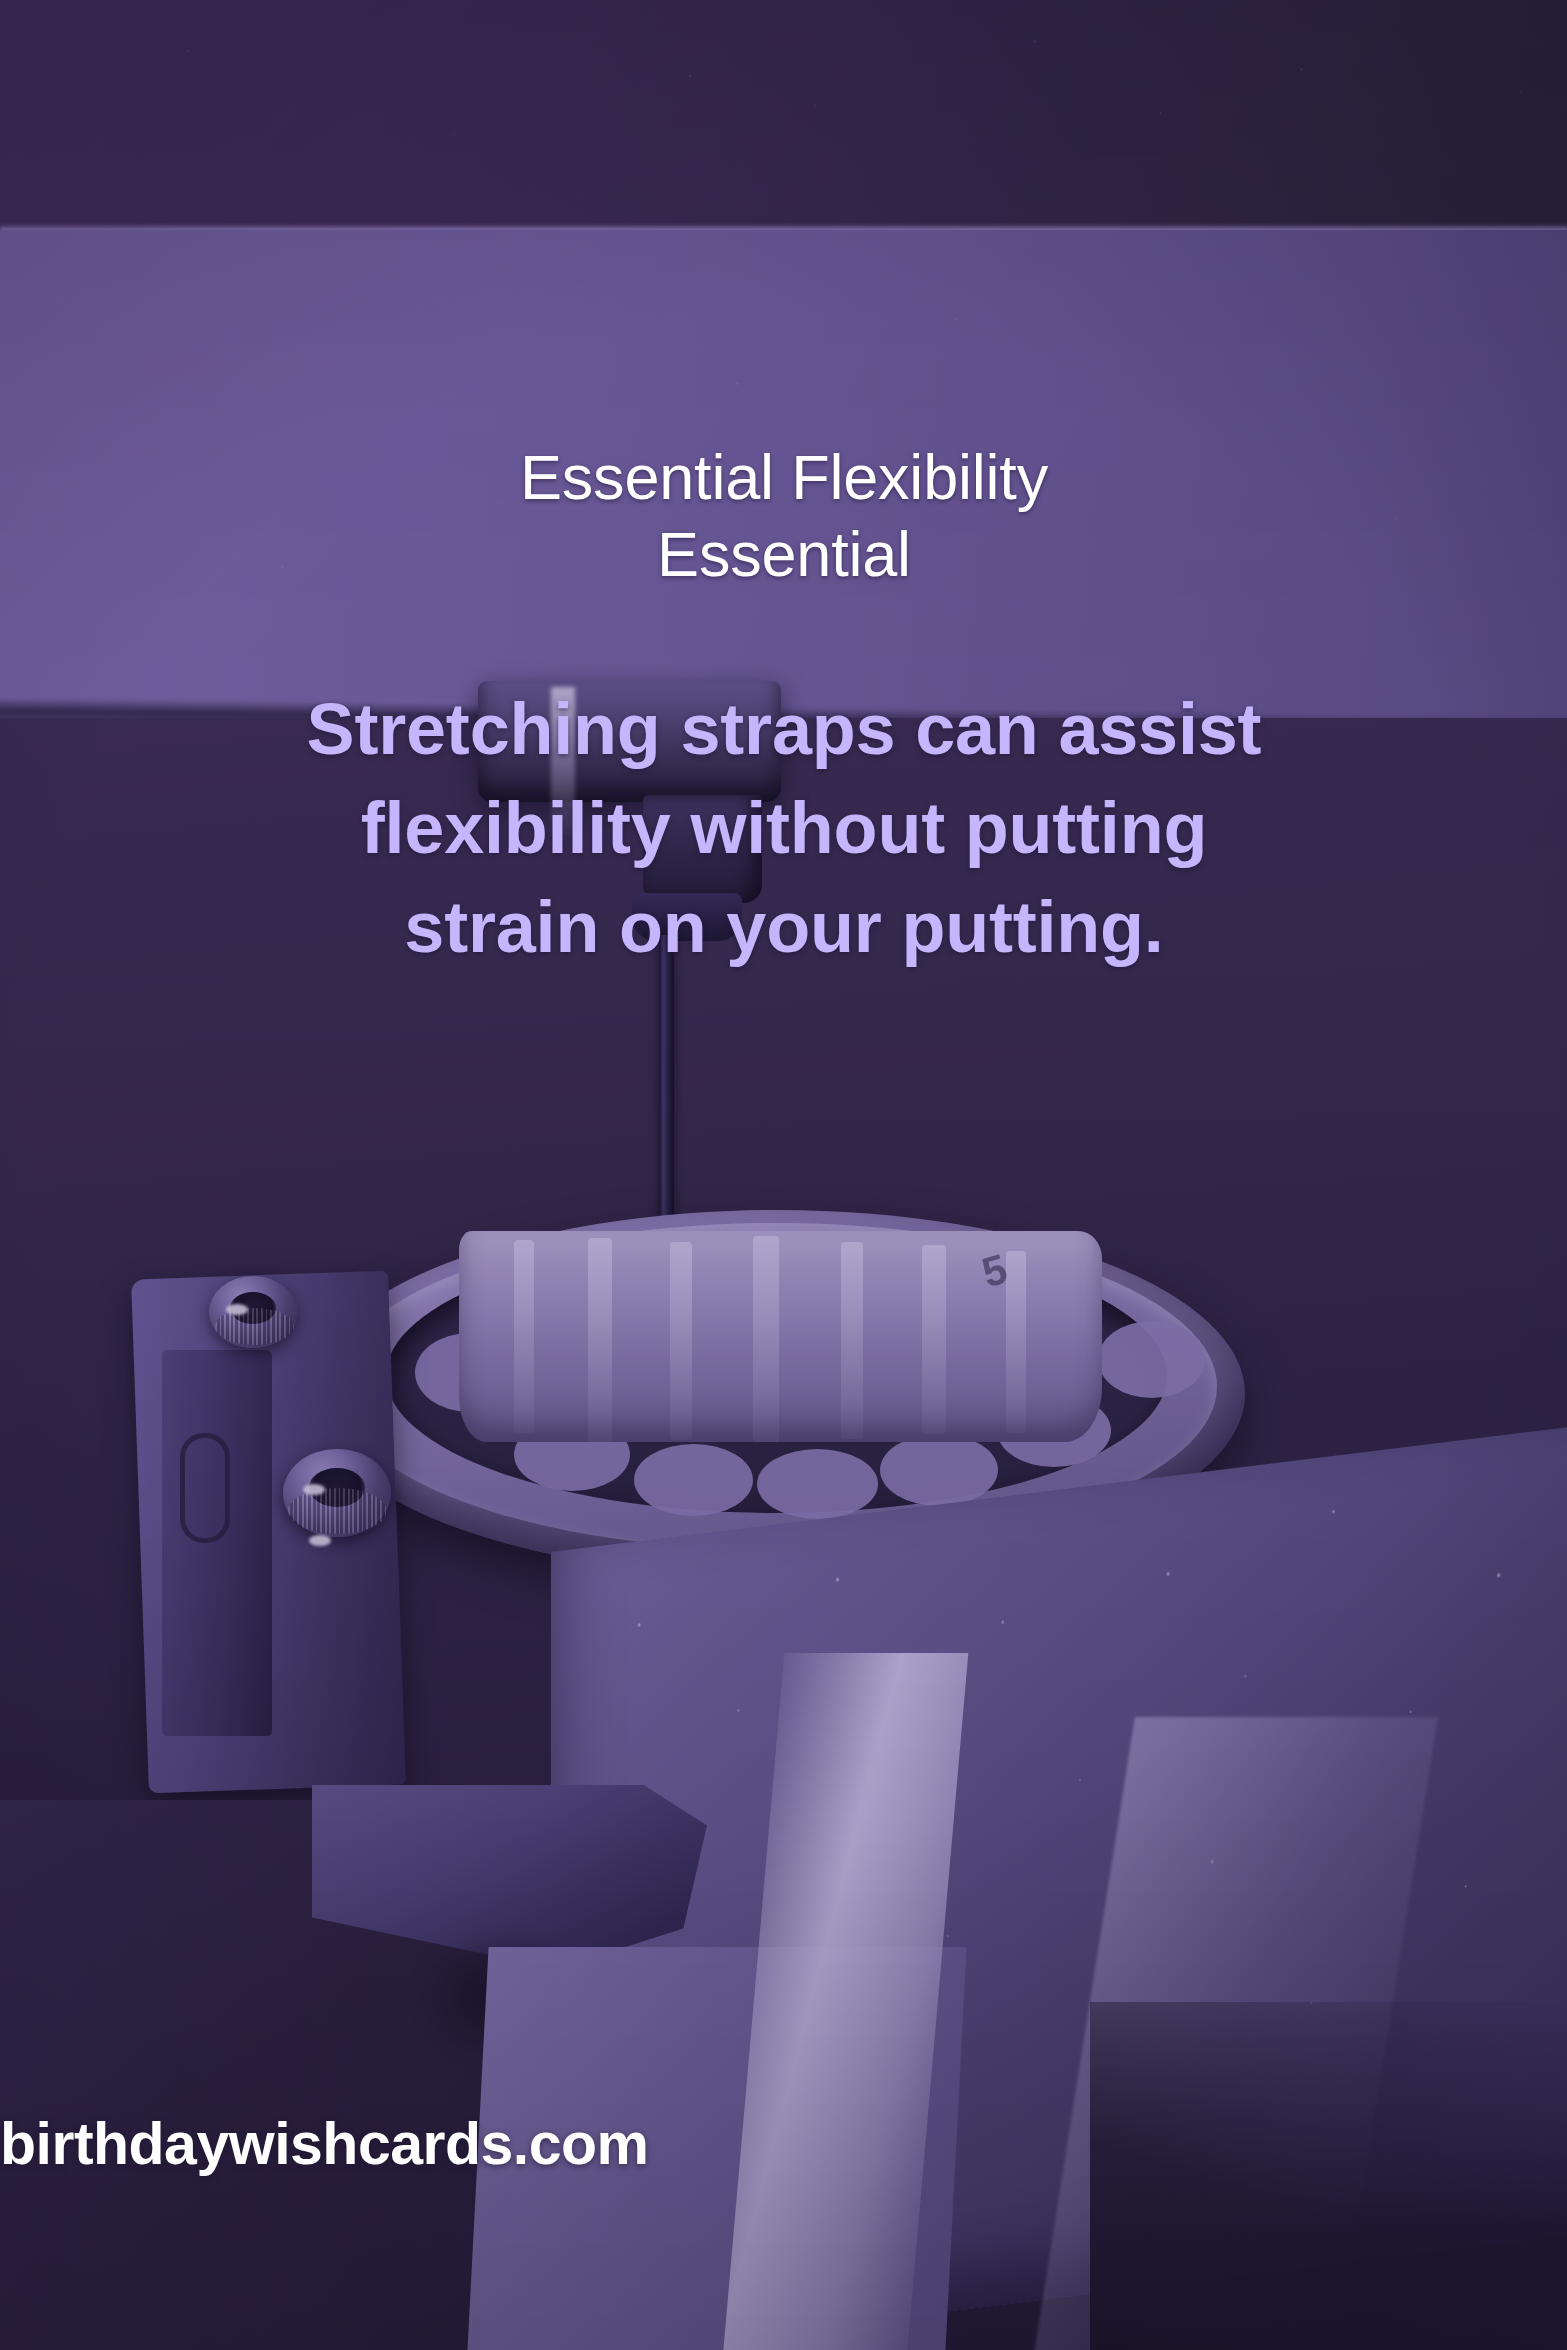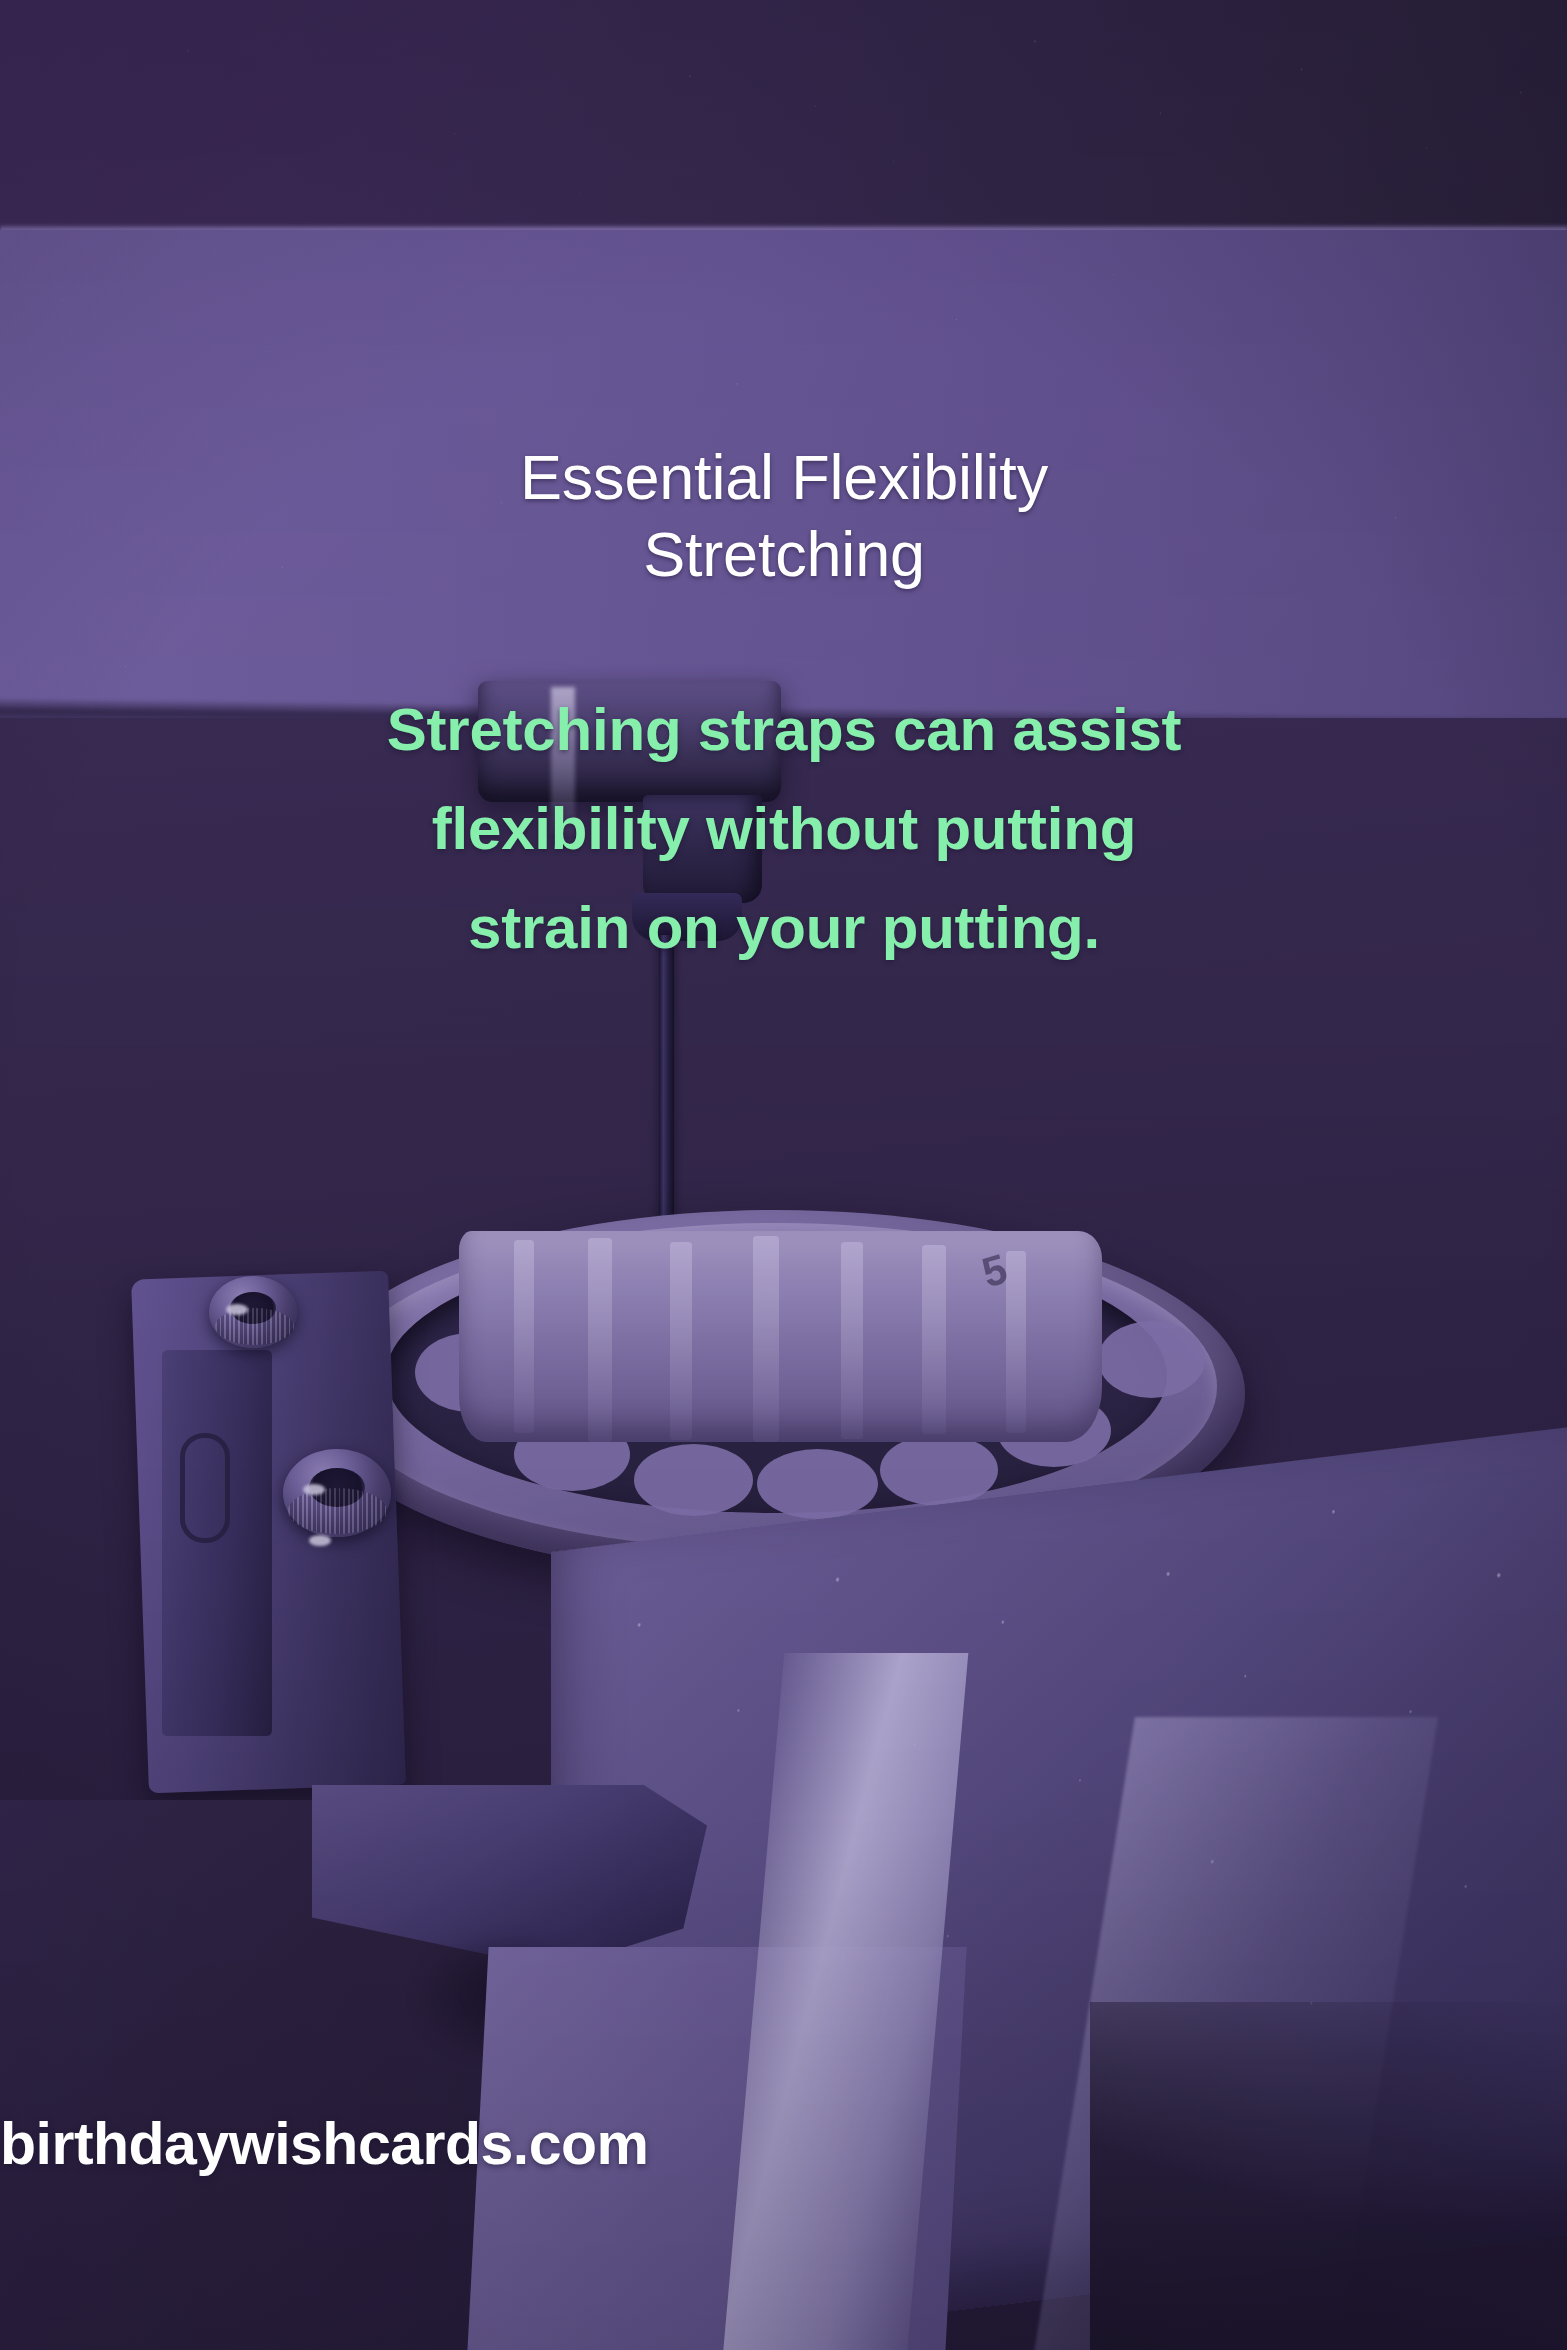--- a/index.html
+++ b/index.html
@@ -313,23 +313,23 @@
     text-shadow:0 1.8px 4.6px rgba(34,24,58,.55);
   }
 
   .body-block-text {
     position:absolute; left:0; top:680px; width:100%;
     text-align:center;
     padding:0 110px;
   }
   .body-line {
     display:block;
-    color:#86efac;
+    color:#c4b5fd;
     font-weight:700;
-    font-size:60px;
+    font-size:72px;
     line-height:99px;
     letter-spacing:-0.2px;
     text-shadow:0 1.8px 5.5px rgba(30,21,52,.58);
   }
 
   .footer {
     position:absolute; left:0; top:2108px; width:100%;
     text-align:left;
   }
   .footer-text {
@@ -415,21 +415,21 @@
     <div class="dark-wedge-r"></div>
 
     <div class="grade"></div>
     <div class="vignette"></div>
   </div>
 
   <div class="overlay">
 
     <div class="title-block">
       <span class="title-line">Essential Flexibility</span>
-      <span class="title-line">Stretching</span>
+      <span class="title-line">Essential</span>
     </div>
 
     <div class="body-block-text">
       <span class="body-line">Stretching straps can assist</span>
       <span class="body-line">flexibility without putting</span>
       <span class="body-line">strain on your putting.</span>
     </div>
 
     <div class="footer">
       <span class="footer-text">birthdaywishcards.com</span>

